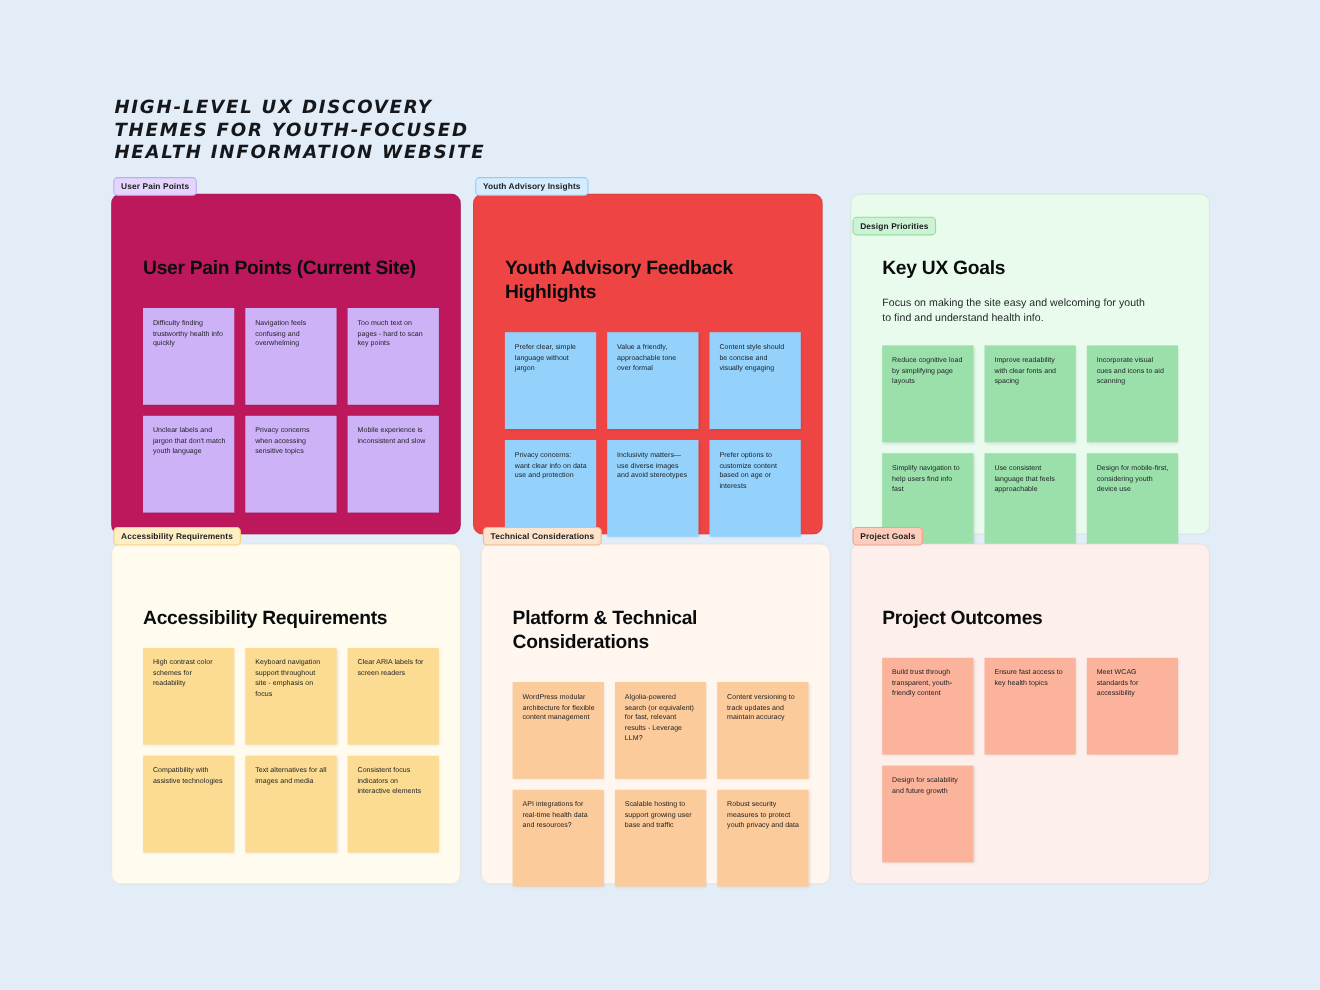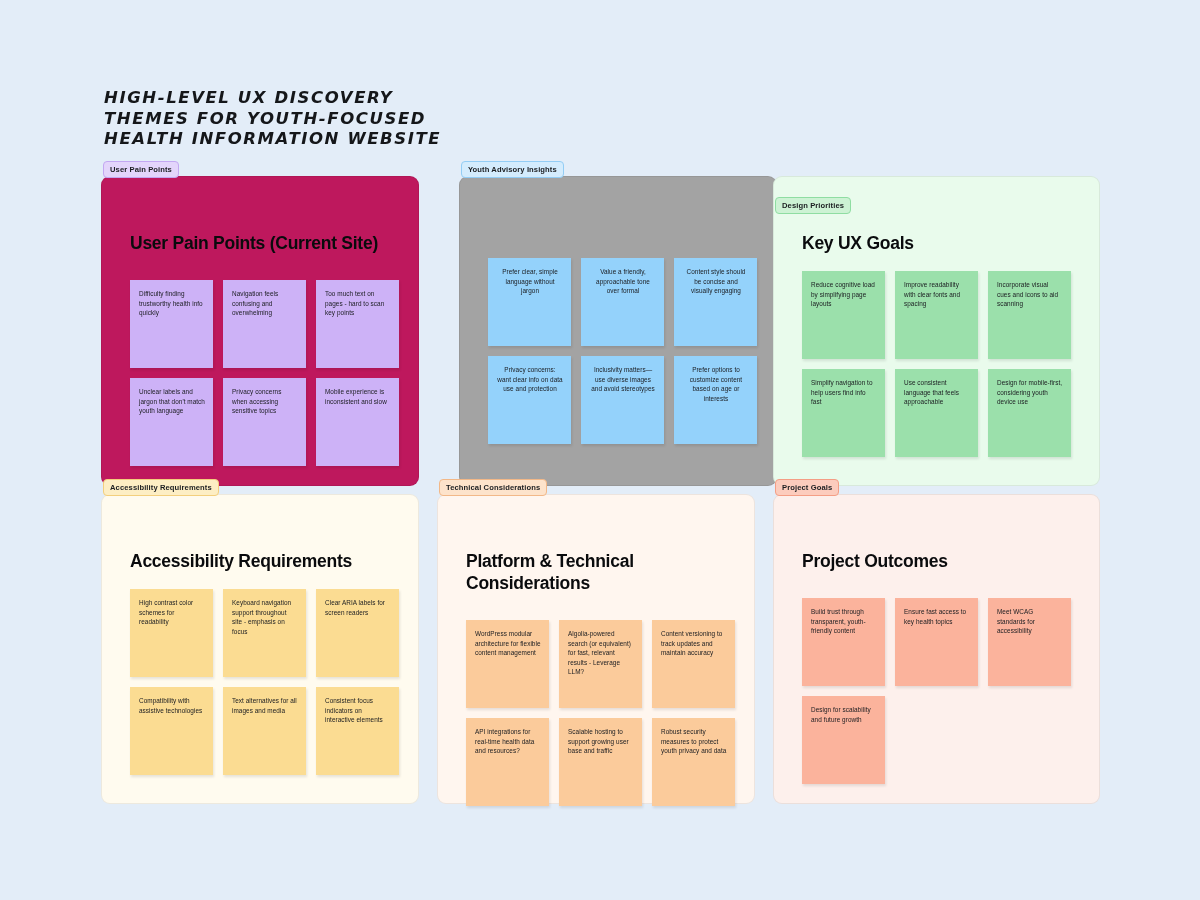--- a/index.html
+++ b/index.html
@@ -120,38 +120,40 @@
         <div class="note" style="background: rgb(205, 178, 247);">Difficulty finding trustworthy health info quickly</div>
         <div class="note" style="background: rgb(205, 178, 247);">Navigation feels confusing and overwhelming</div>
         <div class="note" style="background: rgb(205, 178, 247);">Too much text on pages - hard to scan key points</div>
         <div class="note" style="background: rgb(205, 178, 247);">Unclear labels and jargon that don't match youth language</div>
         <div class="note" style="background: rgb(205, 178, 247);">Privacy concerns when accessing sensitive topics</div>
         <div class="note" style="background: rgb(205, 178, 247);">Mobile experience is inconsistent and slow</div>
       </div>
     </div>
   </div>
 
-  <div class="panel" id="panel-1" style="left: 459px; top: 176px; width: 318px; height: 310px; background: #a3a3a3; text-align: center;">
+  <div class="panel" id="panel-1" style="left: 430px; top: 176px; width: 318px; height: 310px; background: #ef4444;">
     <div class="panel-tag" style="background: rgb(212, 236, 253); border: 1px solid rgb(147, 205, 245);">Youth Advisory Insights</div>
     <div class="panel-inner">
+      <div class="panel-title">Youth Advisory Feedback Highlights</div>
       <div class="notes" style="margin-top:26px;">
         <div class="note" style="background: rgb(148, 210, 251);">Prefer clear, simple language without jargon</div>
         <div class="note" style="background: rgb(148, 210, 251);">Value a friendly, approachable tone over formal</div>
         <div class="note" style="background: rgb(148, 210, 251);">Content style should be concise and visually engaging</div>
         <div class="note" style="background: rgb(148, 210, 251);">Privacy concerns: want clear info on data use and protection</div>
         <div class="note" style="background: rgb(148, 210, 251);">Inclusivity matters—use diverse images and avoid stereotypes</div>
         <div class="note" style="background: rgb(148, 210, 251);">Prefer options to customize content based on age or interests</div>
       </div>
     </div>
   </div>
 
   <div class="panel" id="panel-2" style="left: 773px; top: 176px; width: 327px; height: 310px; background: rgb(233, 251, 236);">
     <div class="panel-tag" style="background: rgb(205, 242, 212); border: 1px solid rgb(143, 221, 162); margin-top: 36px;">Design Priorities</div>
     <div class="panel-inner">
       <div class="panel-title">Key UX Goals</div>
+      <div class="panel-sub">Focus on making the site easy and welcoming for youth to find and understand health info.</div>
       <div class="notes" style="margin-top:17px;">
         <div class="note" style="background: rgb(155, 224, 171);">Reduce cognitive load by simplifying page layouts</div>
         <div class="note" style="background: rgb(155, 224, 171);">Improve readability with clear fonts and spacing</div>
         <div class="note" style="background: rgb(155, 224, 171);">Incorporate visual cues and icons to aid scanning</div>
         <div class="note" style="background: rgb(155, 224, 171);">Simplify navigation to help users find info fast</div>
         <div class="note" style="background: rgb(155, 224, 171);">Use consistent language that feels approachable</div>
         <div class="note" style="background: rgb(155, 224, 171);">Design for mobile-first, considering youth device use</div>
       </div>
     </div>
   </div>

